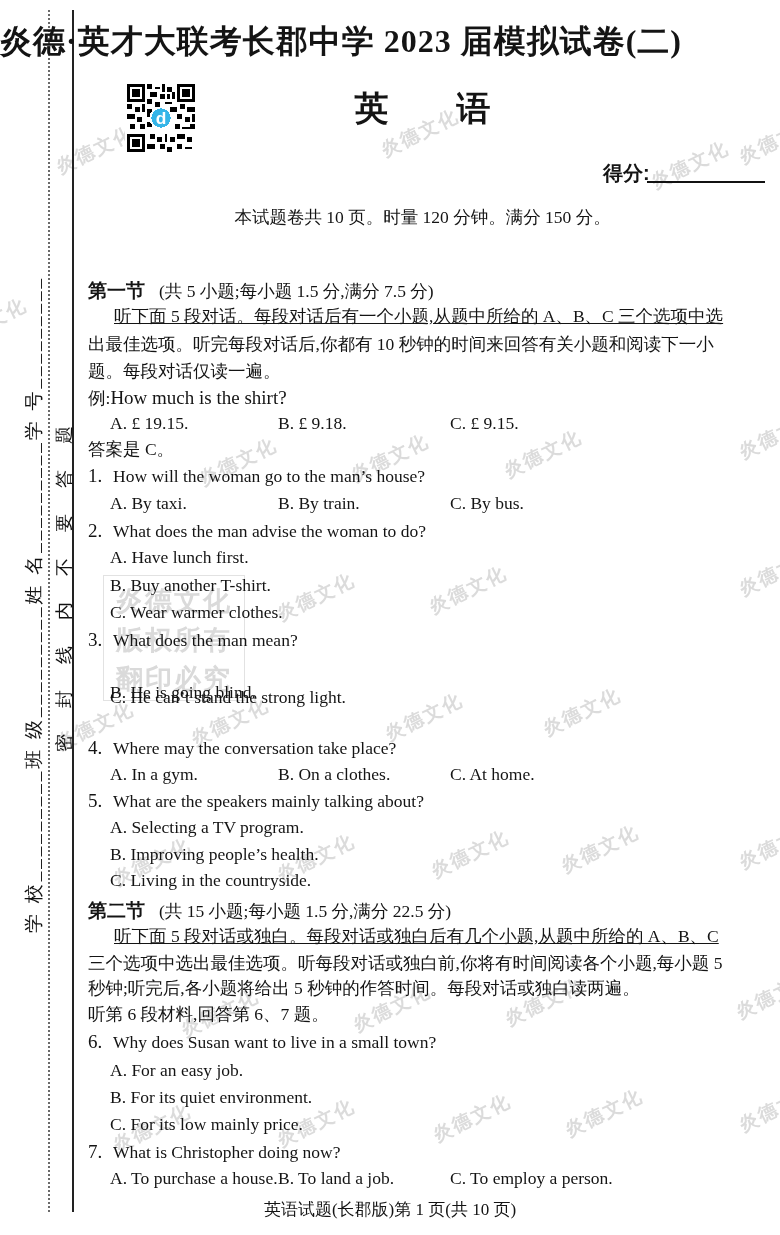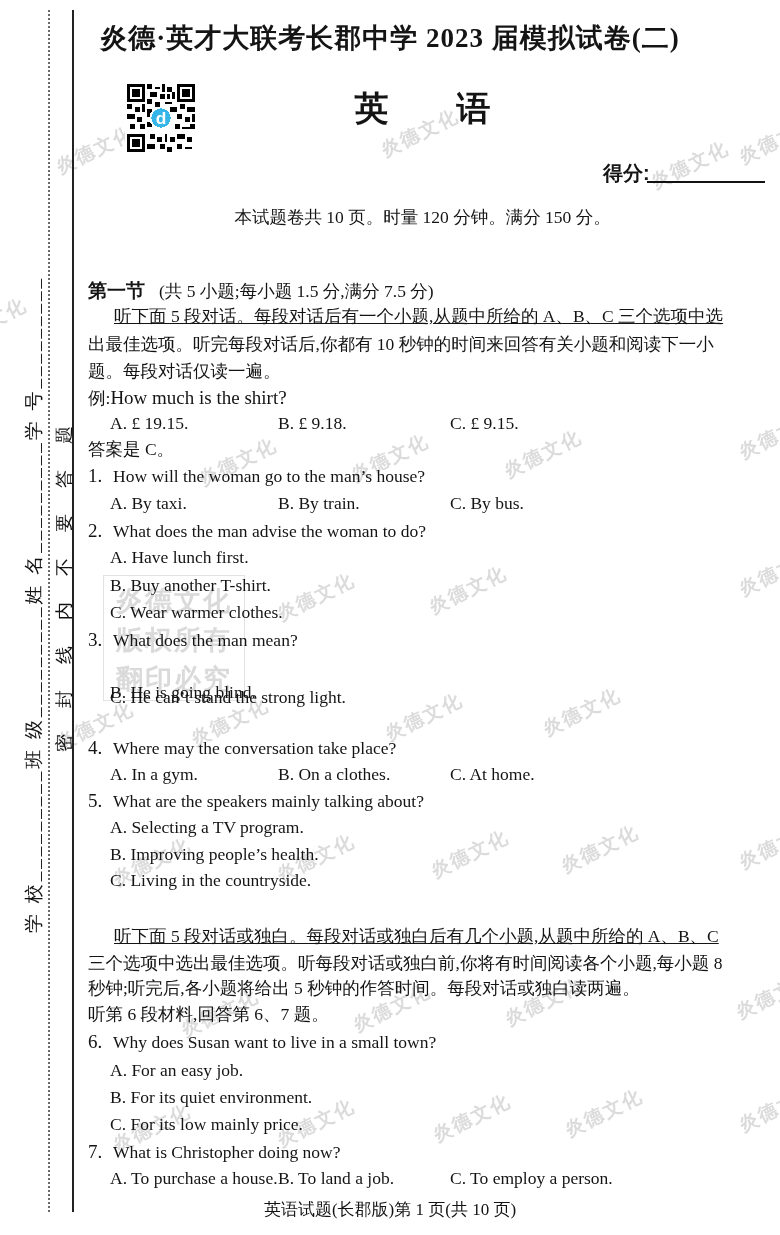--- a/index.html
+++ b/index.html
@@ -20,21 +20,21 @@
   .seal-dotted{position:absolute;left:48px;top:10px;height:1202px;width:0;
       border-left:2px dotted #6a6a6a;z-index:2;}
   .seal-solid{position:absolute;left:72px;top:10px;height:1202px;width:0;
       border-left:2px solid #222;z-index:2;}
   .vtext{position:absolute;transform-origin:0 0;transform:rotate(-90deg);
       white-space:nowrap;z-index:2;}
   .v-fields{left:21px;top:933px;font-size:19px;letter-spacing:3px;color:#111;}
   .v-seal{left:52px;top:752px;font-size:18px;letter-spacing:26px;color:#111;}
 
   
-  .main-title{top:20px;left:0;width:780px;text-align:center;font-size:27px;font-weight:700;
+  .main-title{top:20px;left:0;width:780px;text-align:left;font-size:32px;font-weight:700;
       letter-spacing:1px;z-index:2;}
   .subject{top:86px;left:88px;width:669px;text-align:center;font-size:34px;font-weight:700;z-index:2;}
   .qr{top:82px;left:125px;width:72px;height:72px;z-index:2;}
   .score{top:160px;left:603px;font-size:20px;font-weight:700;z-index:2;
       font-family:"Liberation Sans","DejaVu Sans",sans-serif;}
   .score-line{top:181px;left:647px;width:118px;height:0;border-bottom:2px solid #111;z-index:2;}
 
   
   #content{position:absolute;left:88px;top:0;width:669px;height:1235px;z-index:2;}
   .line{position:absolute;left:0;height:27px;line-height:27px;white-space:nowrap;
@@ -218,22 +218,25 @@
     <span class="optC">C. At home.</span>
   </div>
 
   <div class="line en" style="top:787px">
     <span class="qnum">5.</span><span>What are the speakers mainly talking about?</span>
   </div>
   <div class="line en optList" style="top:814px">A. Selecting a TV program.</div>
   <div class="line en optList" style="top:867px">C. Living in the countryside.</div>
   <div class="line en optList" style="top:841px">B. Improving people’s health.</div>
 
+  <div class="line" style="top:897px">
+    <span class="bold-h">第二节</span><span class="note gap">(共 15 小题;每小题 1.5 分,满分 22.5 分)</span>
+  </div>
   <div class="line indent" style="top:923px">听下面 5 段对话或独白。每段对话或独白后有几个小题,从题中所给的 A、B、C</div>
-  <div class="line" style="top:950px">三个选项中选出最佳选项。听每段对话或独白前,你将有时间阅读各个小题,每小题 8</div>
+  <div class="line" style="top:950px">三个选项中选出最佳选项。听每段对话或独白前,你将有时间阅读各个小题,每小题 5</div>
   <div class="line" style="top:975px">秒钟;听完后,各小题将给出 5 秒钟的作答时间。每段对话或独白读两遍。</div>
   <div class="line" style="top:1001px">听第 6 段材料,回答第 6、7 题。</div>
 
   <div class="line en" style="top:1028px">
     <span class="qnum">6.</span><span>Why does Susan want to live in a small town?</span>
   </div>
   <div class="line en optList" style="top:1057px">A. For an easy job.</div>
   <div class="line en optList" style="top:1084px">B. For its quiet environment.</div>
   <div class="line en optList" style="top:1111px">C. For its low mainly price.</div>
 

